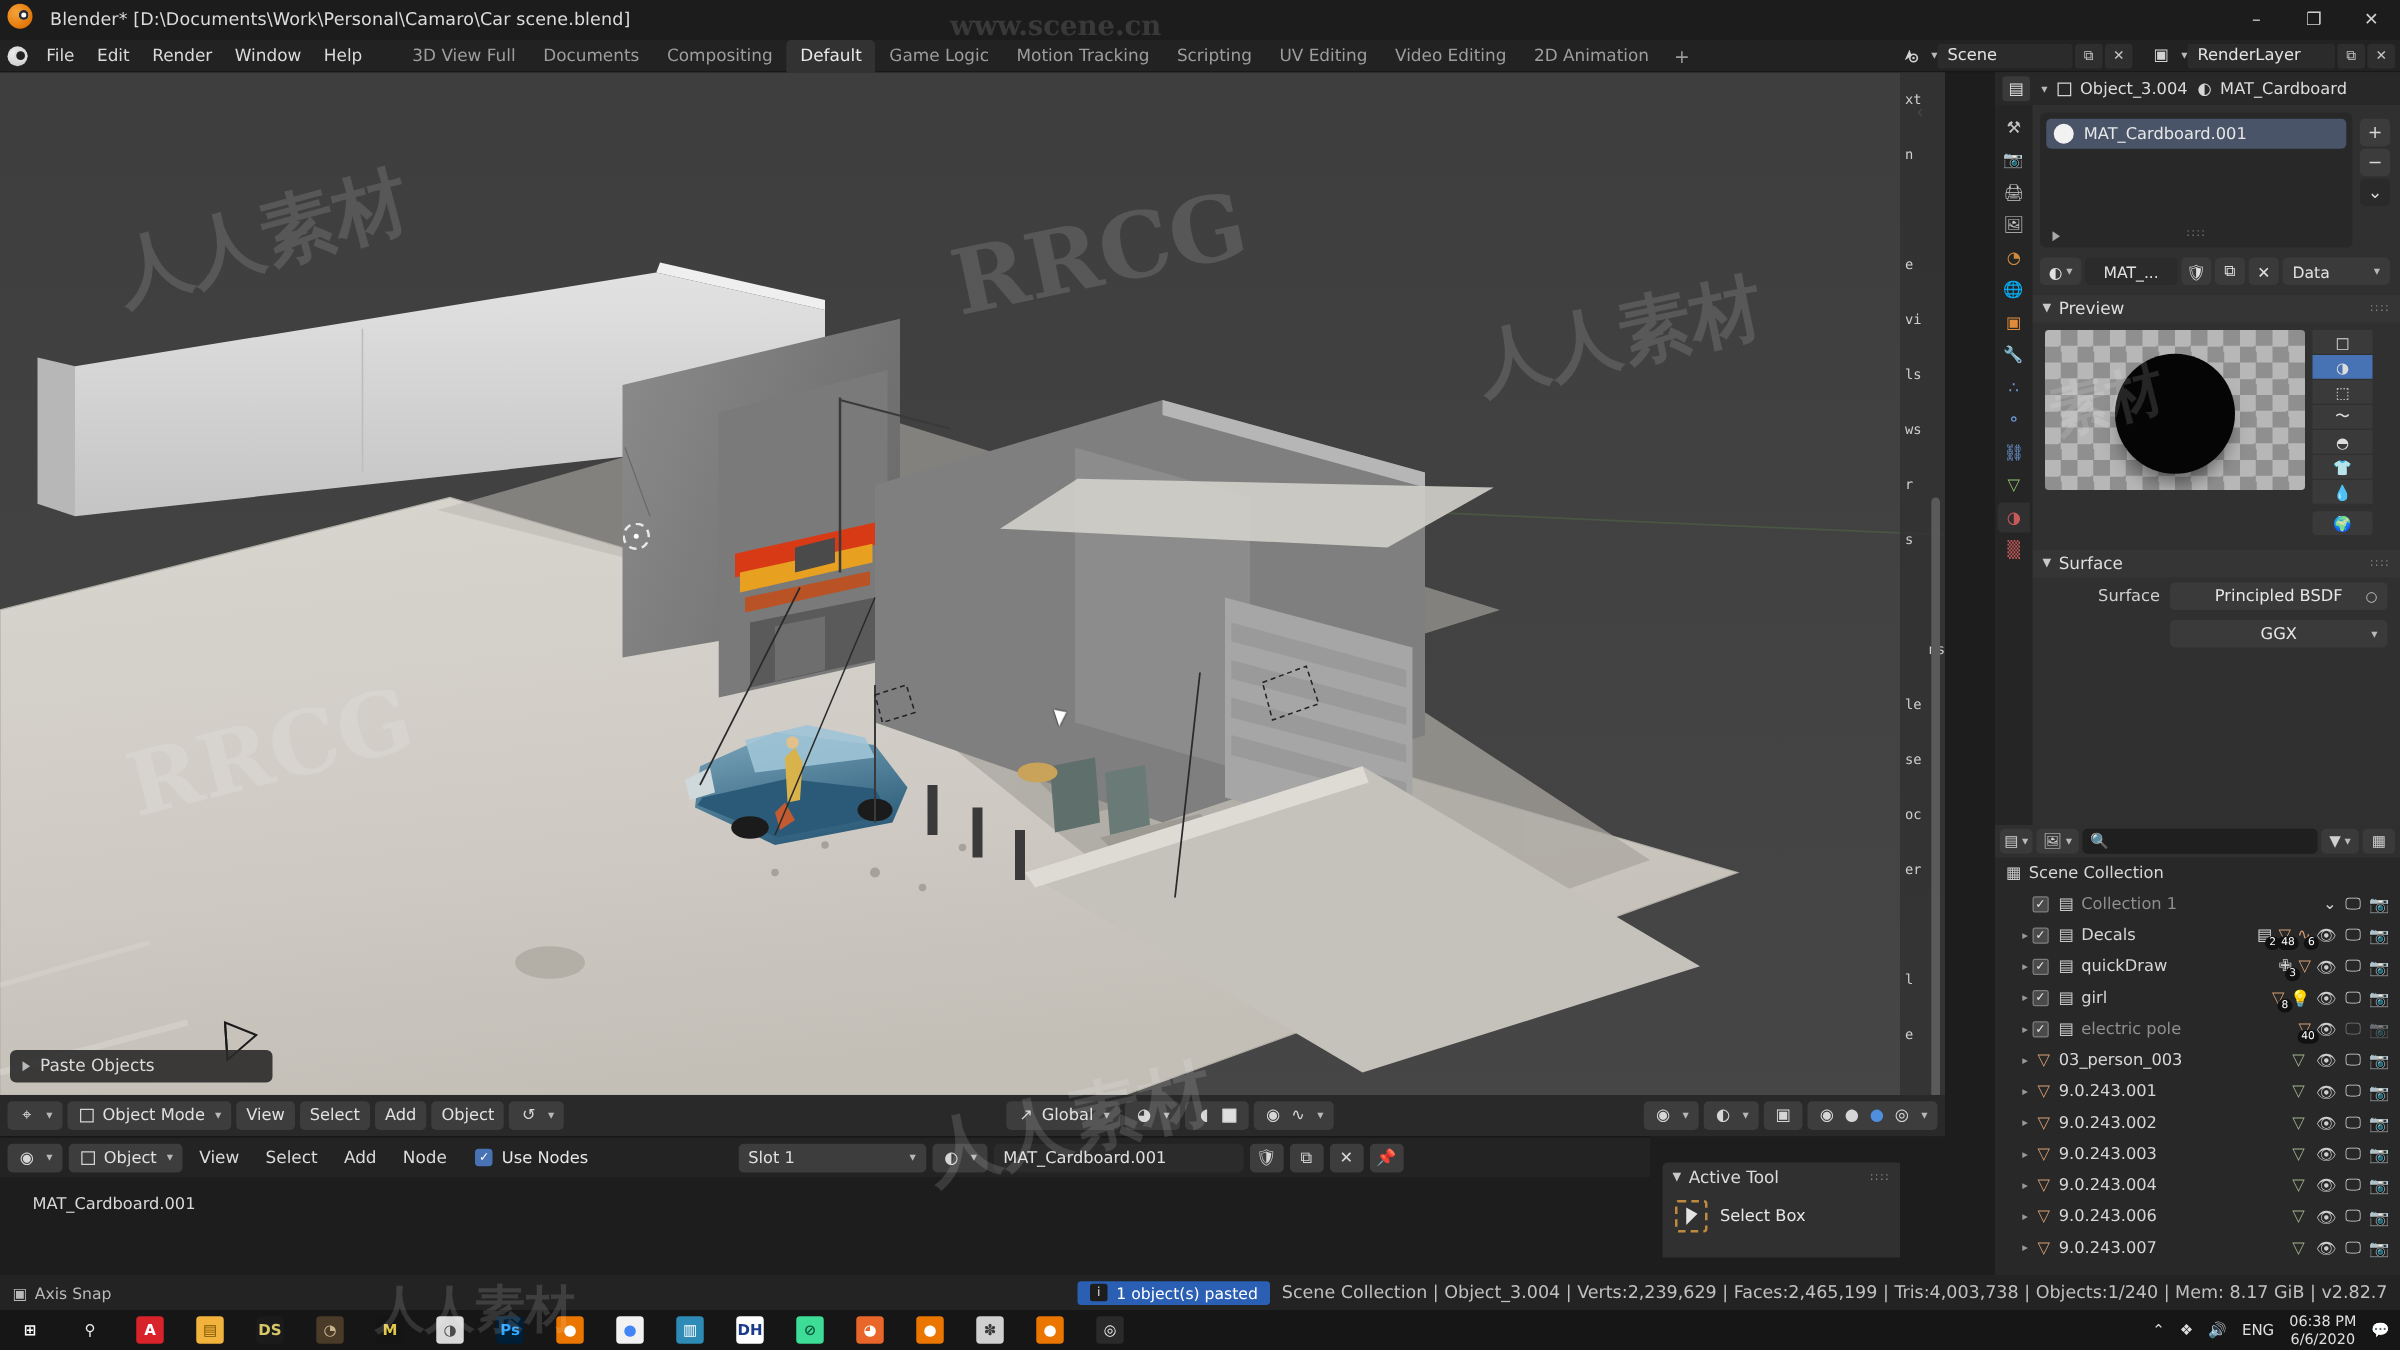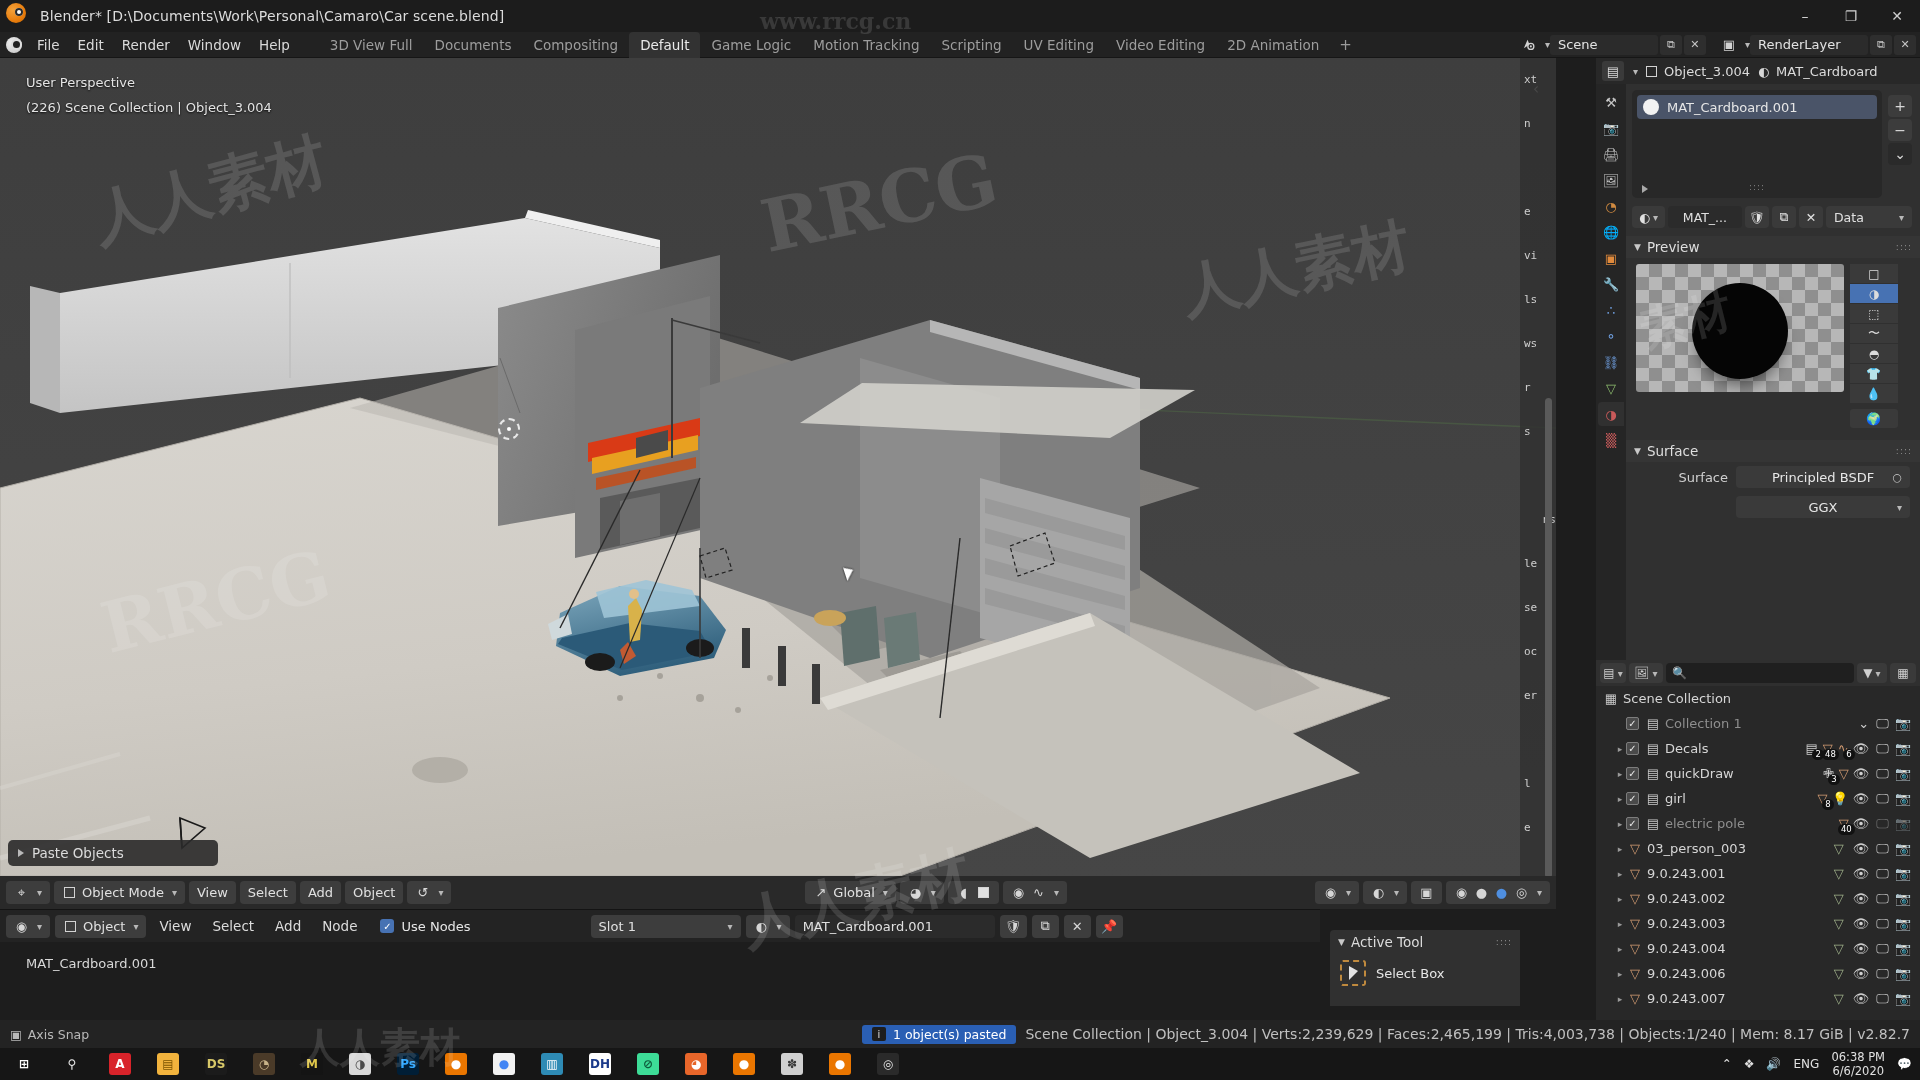--- a/index.html
+++ b/index.html
@@ -401,24 +401,20 @@
 
       <path d="M500 300 L520 355" stroke="#6a6a6a" stroke-width="1"></path>
 
       <path d="M1010 488 L1045 475 L1055 505 L1018 518 Z" fill="none" stroke="#222" stroke-width="1.2" stroke-dasharray="4 3"></path>
       <path d="M700 498 L725 490 L732 512 L706 520 Z" fill="none" stroke="#222" stroke-width="1.2" stroke-dasharray="4 3"></path>
     </svg>
 
     <div class="cursor3d"></div>
     <div class="mouse-ptr"></div>
 
-    <div class="vp-overlay-text">
-      <div>User Perspective</div>
-      <div>(226) Scene Collection | Object_3.004</div>
-    </div>
 
     <div class="vp-collapse">‹</div>
 
     <div class="npanel" id="npanel">
         <div class="row" style="height: 44px; line-height: 44px;">xt</div>
         <div class="row" style="height: 44px; line-height: 44px;">n</div>
         <div class="row" style="height: 44px; line-height: 44px;"></div>
         <div class="row" style="height: 44px; line-height: 44px;">e</div>
         <div class="row" style="height: 44px; line-height: 44px;">vi</div>
         <div class="row" style="height: 44px; line-height: 44px;">ls</div>
@@ -1010,21 +1006,21 @@
       <span>🔊</span>
       <span>ENG</span>
       <span class="clock">
         <div>06:38 PM</div>
         <div>6/6/2020</div>
       </span>
       <span>💬</span>
     </div>
   </div>
 
-  <div class="wm" style="left:760px; top:8px; font-size:22px;">www.rrcg.cn</div>
+  <div class="wm" style="left:760px; top:8px; font-size:22px;">www.scene.cn</div>
   <div class="wm" style="left:90px; top:150px; font-size:60px; transform:rotate(-15deg);">人人素材</div>
   <div class="wm" style="left:760px; top:160px; font-size:72px; transform:rotate(-12deg);">RRCG</div>
   <div class="wm" style="left:1180px; top:230px; font-size:58px; transform:rotate(-12deg);">人人素材</div>
   <div class="wm" style="left:100px; top:560px; font-size:70px; transform:rotate(-14deg);">RRCG</div>
   <div class="wm" style="left:740px; top:860px; font-size:58px; transform:rotate(-13deg);">人人素材</div>
   <div class="wm" style="left:1640px; top:290px; font-size:46px; transform:rotate(-14deg);">素材</div>
   <div class="wm" style="left:300px; top:1020px; font-size:40px;">人人素材</div>
 
 </div>
 

